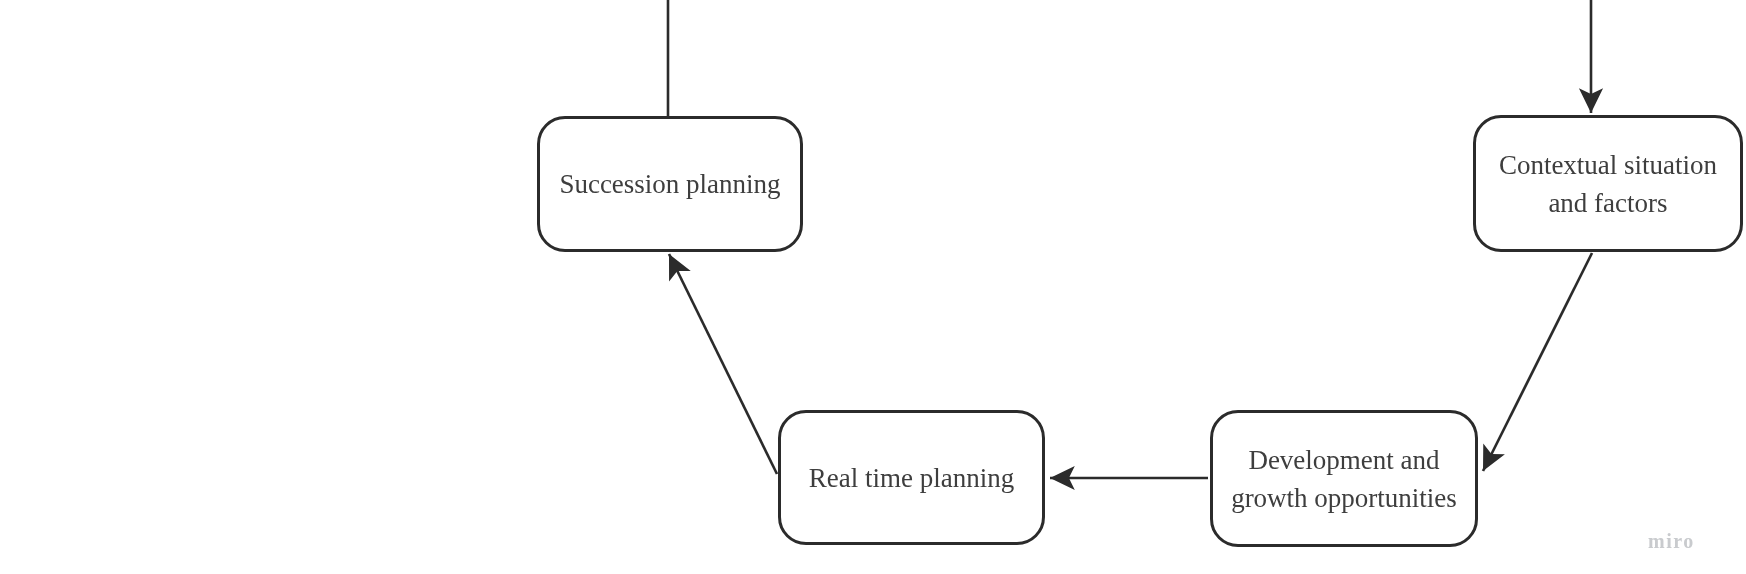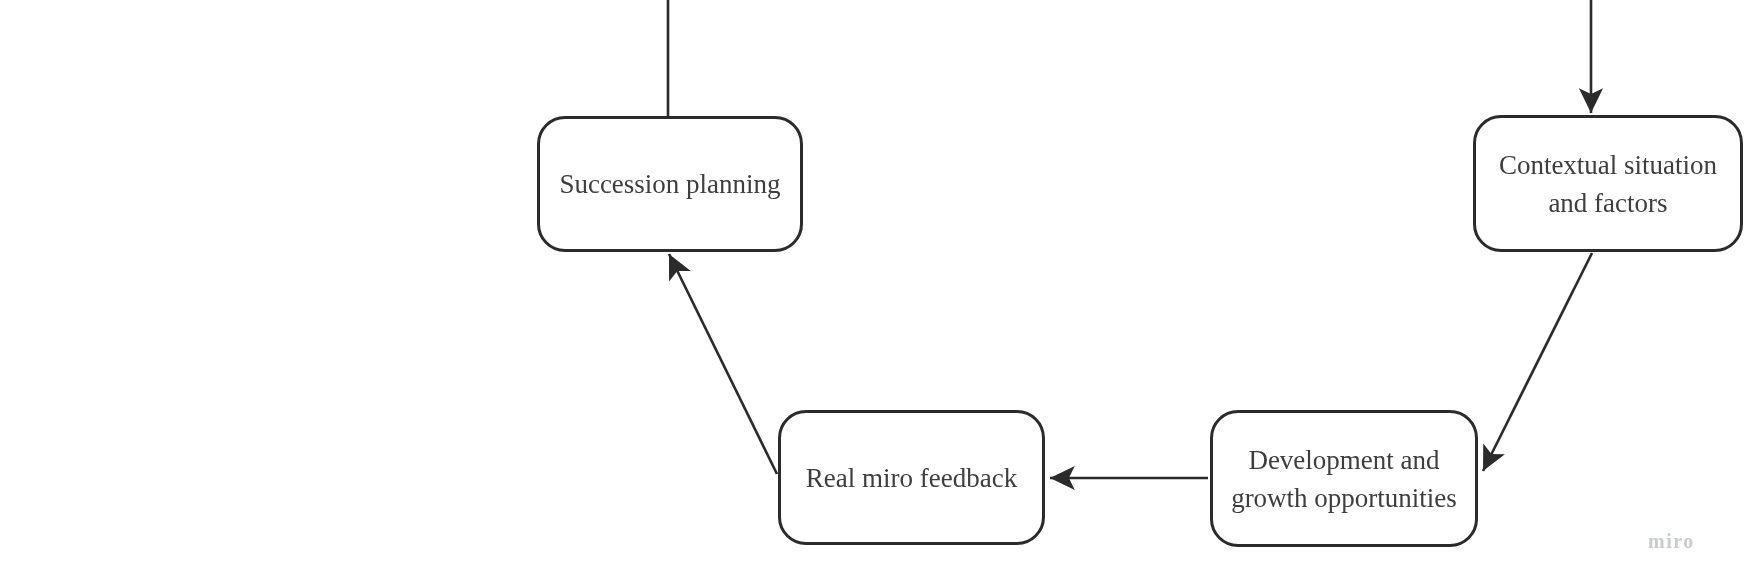--- a/index.html
+++ b/index.html
@@ -77,21 +77,21 @@
   </svg>
 
   <div id="nodes">
       <div class="node" style="left: 537px; top: 116px; width: 266px; height: 136px;">
     <span class="label">Succession planning</span>
   </div>
       <div class="node" style="left: 1457px; top: 115px; width: 270px; height: 137px; margin-left: 16px;">
     <span class="label">Contextual situation and factors</span>
   </div>
       <div class="node" style="left: 778px; top: 410px; width: 267px; height: 135px;">
-    <span class="label">Real miro feedback</span>
+    <span class="label">Real time planning</span>
   </div>
       <div class="node" style="left: 1210px; top: 410px; width: 268px; height: 137px;">
     <span class="label">Development and growth opportunities</span>
   </div>
     </div>
 
   <div id="watermark">miro</div>
 </div>
 
 </body></html>

